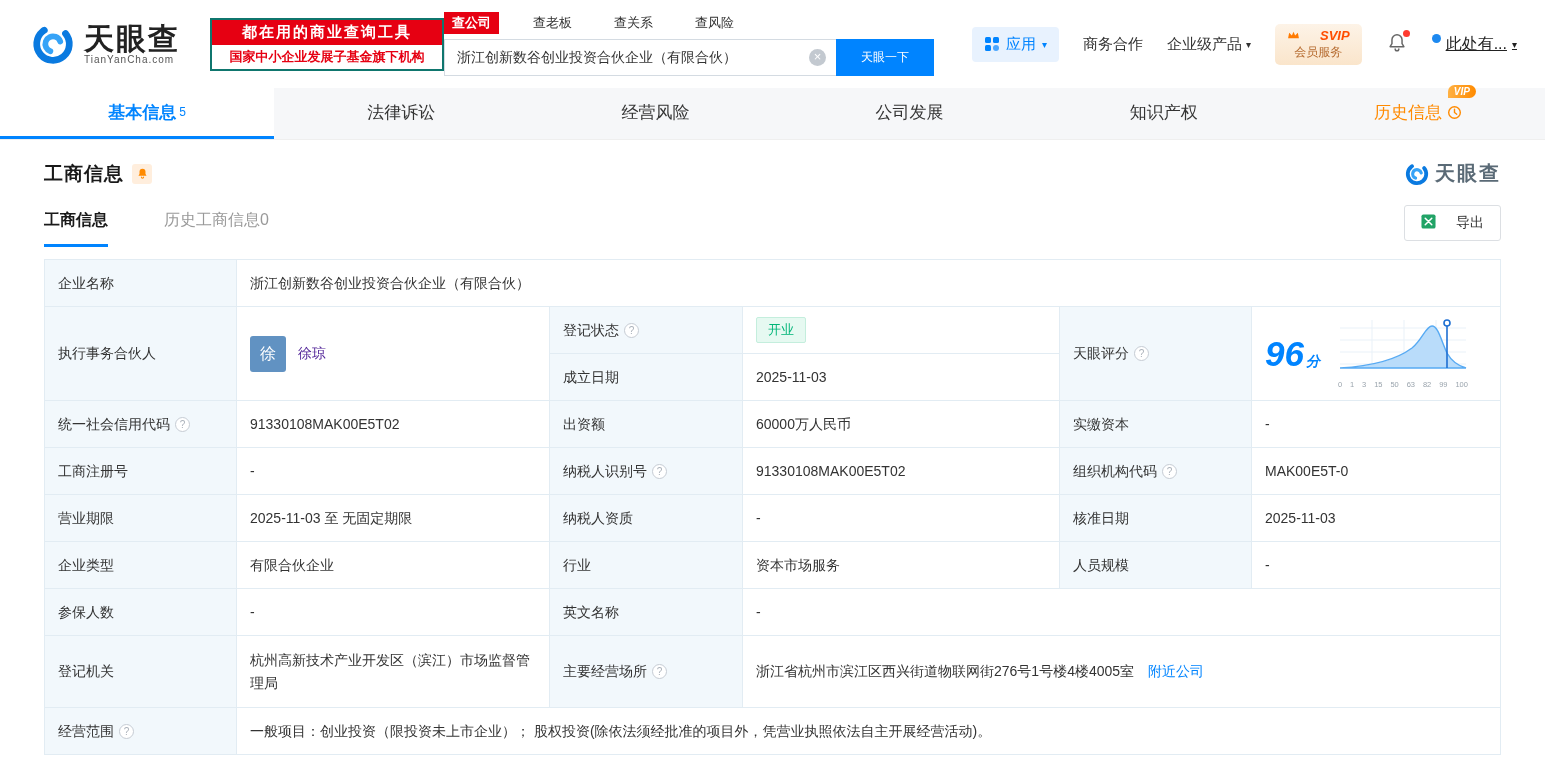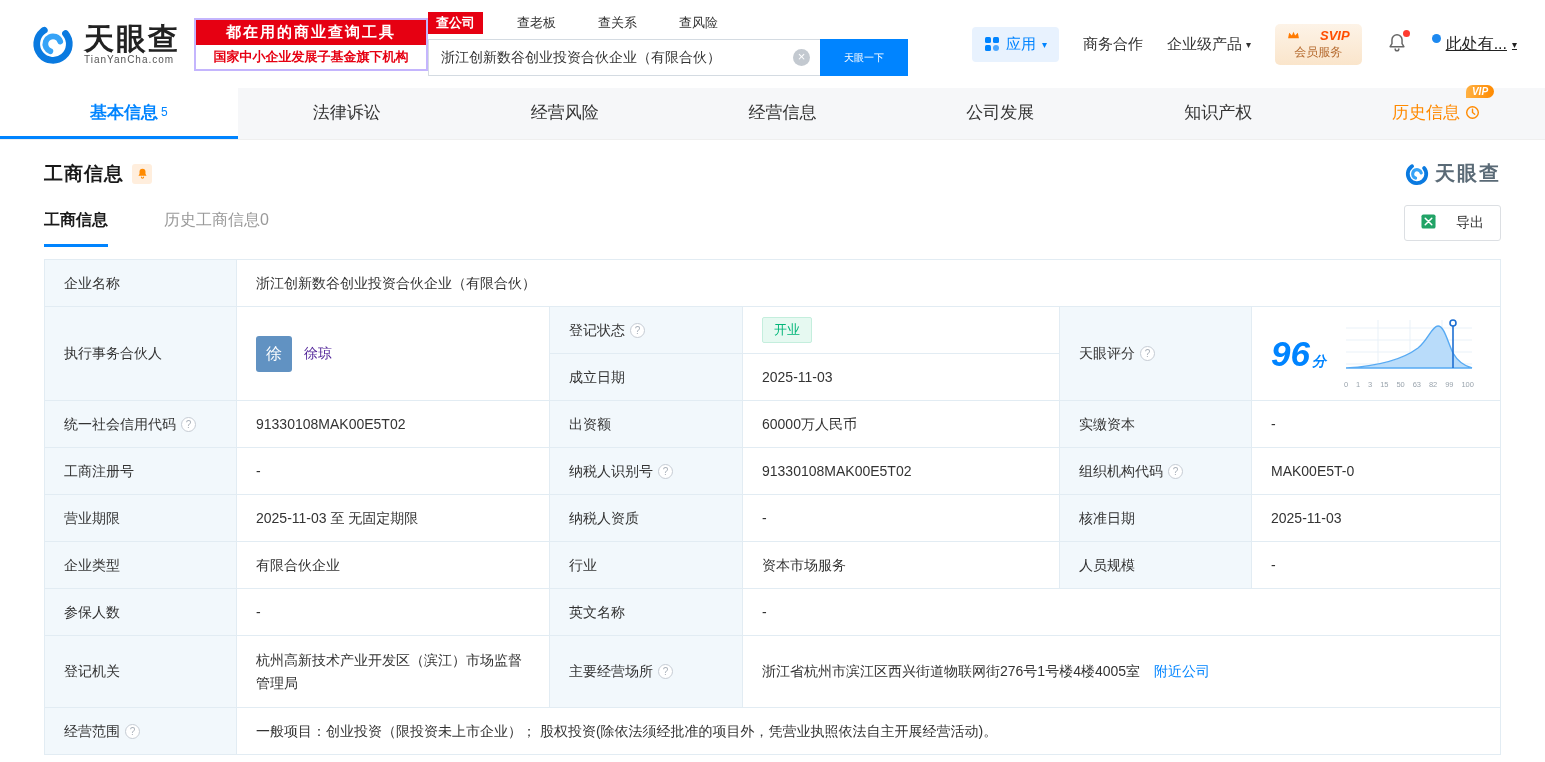--- a/index.html
+++ b/index.html
@@ -8,32 +8,32 @@
     width:1545px; height:762px; overflow:hidden;
     font-family:"Liberation Sans","DejaVu Sans",sans-serif;
     font-size:14px; color:#333;
   }
   
   .topbar { display:flex; align-items:center; height:88px; padding:0 28px 0 30px; background:#fff; }
   .logo { display:flex; align-items:center; cursor:pointer; }
   .logo-text { margin-left:8px; }
   .logo-name { font-size:30px; font-weight:bold; color:#222; letter-spacing:2px; line-height:1.05; }
   .logo-domain { font-size:10px; color:#555; letter-spacing:1px; }
-  .slogan { margin-left:14px; border:2px solid #c4b5fd; width:234px; }
+  .slogan { margin-left:30px; border:2px solid #0f766e; width:234px; }
   .slogan-top { background:#e60012; color:#fff; font-size:15px; font-weight:bold; text-align:center; padding:3px 0; letter-spacing:2px; }
   .slogan-bottom { color:#e60012; font-size:13px; font-weight:bold; text-align:center; padding:3px 0; }
   .search-area { display:flex; flex-direction:column; }
   .search-tabs { display:flex; gap:26px; margin-bottom:5px; align-items:center; }
   .stab { font-size:13px; color:#333; cursor:pointer; padding:2px 8px; }
   .stab.active { background:#e60012; color:#fff; font-weight:bold; }
   .search-row { display:flex; }
   .search-box { position:relative; width:392px; }
   .search-input { width:100%; height:37px; border:1px solid #d4dbe2; border-right:none; padding:0 34px 0 12px; font-size:14px; color:#333; outline:none; font-family:inherit; }
   .clear-icon { position:absolute; right:10px; top:10px; width:17px; height:17px; border-radius:50%; background:#c3c9d0; color:#fff; font-size:13px; line-height:16px; text-align:center; cursor:pointer; }
-  .search-btn { width:88px; height:37px; background:#0084ff; border:none; color:#fff; font-size:10px; cursor:pointer; font-family:inherit; }
+  .search-btn { width:98px; height:37px; background:#0084ff; border:none; color:#fff; font-size:12px; cursor:pointer; font-family:inherit; }
   .header-right { margin-left:auto; display:flex; align-items:center; gap:24px; }
   .apps-btn { display:flex; align-items:center; gap:6px; background:#e8f2fe; color:#0084ff; padding:8px 12px; border-radius:4px; font-size:15px; cursor:pointer; }
   .caret { font-size:10px; color:inherit; }
   .hlink { font-size:15px; color:#333; text-decoration:none; cursor:pointer; display:flex; align-items:center; gap:4px; }
   .vip-btn { background:linear-gradient(180deg,#fdf3e7,#fae5cb); border-radius:5px; padding:4px 12px; text-align:center; cursor:pointer; }
   .vip-line1 { display:flex; align-items:center; justify-content:flex-start; gap:20px; color:#ff4d00; font-weight:bold; font-style:italic; font-size:13px; }
   .vip-line2 { color:#b56a2e; font-size:12px; margin-top:1px; }
   .bell-wrap { position:relative; cursor:pointer; }
   .bell-dot { position:absolute; top:-2px; right:-2px; width:7px; height:7px; border-radius:50%; background:#ff3b30; }
   .user-menu { display:flex; align-items:center; gap:5px; font-size:16px; color:#222; cursor:pointer;text-decoration:underline; }
@@ -54,21 +54,21 @@
   .bell-badge { width:20px; height:20px; background:#ffeedd; border-radius:3px; display:flex; align-items:center; justify-content:center; cursor:pointer; }
   .watermark { display:flex; align-items:center; gap:5px; }
   .wm-text { font-size:20px; font-weight:bold; color:#5a6a76; letter-spacing:2px; }
   .sub-tabs { display:flex; align-items:flex-end; margin-top:18px; }
   .subtab { font-size:16px; color:#999; cursor:pointer; padding-bottom:13px; border-bottom:3px solid transparent; }
   .subtab.active { color:#1a1a1a; font-weight:bold; border-bottom-color:#0084ff; }
   .subtab + .subtab { margin-left:56px; }
   .export-btn { margin-left:auto; display:flex; gap:20px; border:1px solid #dcdfe3; border-radius:3px; padding:8px 16px; font-size:14px; color:#333; cursor:pointer; background:#fff; margin-bottom:6px; }
   
   table.info { width:100%; border-collapse:collapse; table-layout:fixed; margin-top:12px; }
-  .info td { border:1px solid #e2ecf3; height:47px; padding:6px 19px; font-size:14px; color:#333; line-height:1.6; vertical-align:middle; background:#fff; word-break:break-all; }
+  .info td { border:1px solid #e2ecf3; height:47px; padding:6px 13px; font-size:14px; color:#333; line-height:1.6; vertical-align:middle; background:#fff; word-break:break-all; }
   .info td.lbl { background:#f2f8fc; }
   .info td.tall { height:72px; }
   .q { display:inline-block; width:15px; height:15px; border:1px solid #c6ccd4; border-radius:50%; color:#aab1ba; font-size:10px; line-height:13px; text-align:center; margin-left:5px; vertical-align:1px; cursor:pointer; background:#fff; }
   .partner-cell { display:flex; align-items:center; gap:12px; }
   .avatar { width:36px; height:36px; border-radius:3px; background:#6192c2; color:#fff; font-size:16px; display:flex; align-items:center; justify-content:center; cursor:pointer; }
   .partner-name { color:#4c1d95; cursor:pointer; }
   .status-badge { display:inline-block; background:#e6f9f1; color:#00b578; border:1px solid #c4eedd; border-radius:2px; padding:2px 11px; font-size:13px; }
   .score-cell-inner { display:flex; align-items:center; gap:18px; }
   .score-num { color:#0084ff; font-size:35px; font-weight:bold; font-style:italic; line-height:1; white-space:nowrap; }
   .score-unit { font-size:14px; font-weight:bold; margin-left:2px; }
@@ -155,23 +155,20 @@
 <nav class="nav-tabs">
   <div class="ntab active">
     <span>基本信息</span>
     <sup>5</sup>
   </div>
   <div class="ntab">
     <span>法律诉讼</span>
   </div>
   <div class="ntab">
     <span>经营风险</span>
-  </div>
-  <div class="ntab">
-    <span>经营信息</span>
   </div>
   <div class="ntab">
     <span>公司发展</span>
   </div>
   <div class="ntab">
     <span>知识产权</span>
   </div>
   <div class="ntab history">
     <span class="hist-inner">
       <span>历史信息</span>

